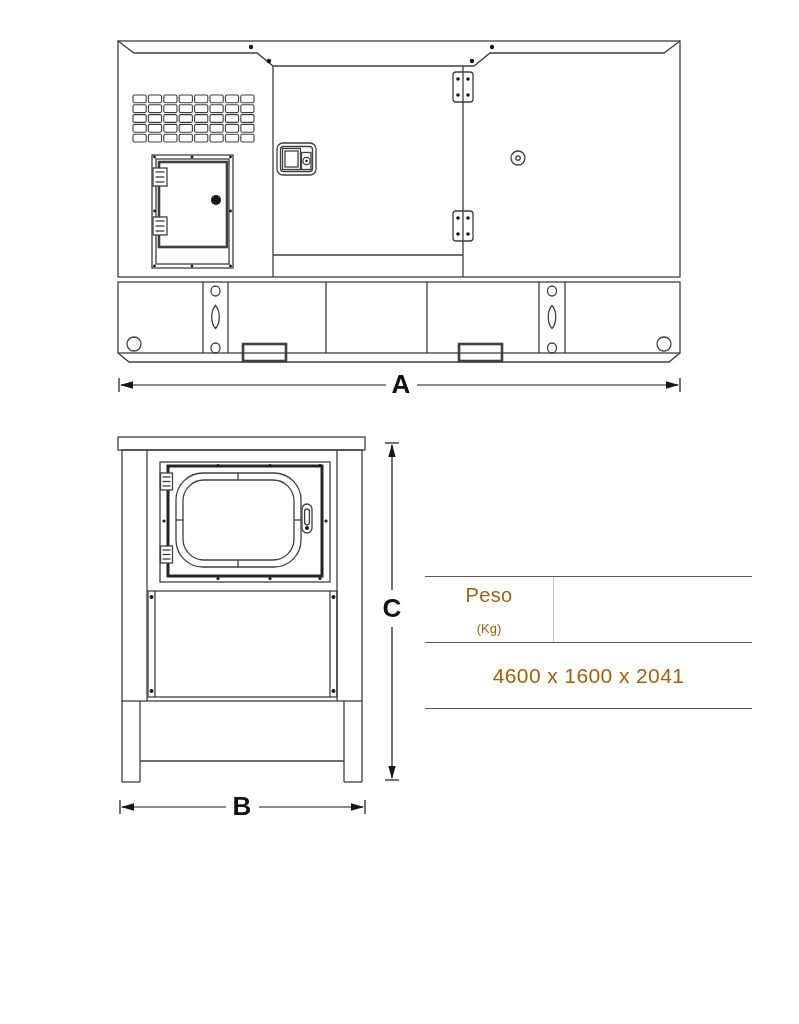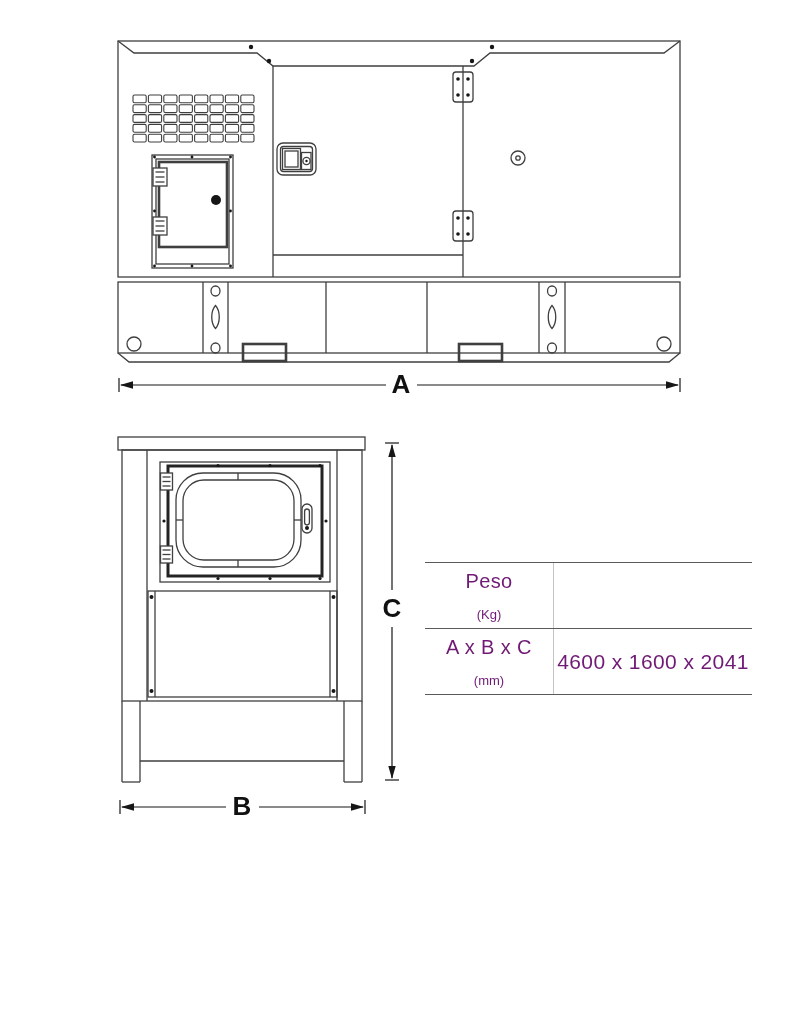--- a/index.html
+++ b/index.html
@@ -14,21 +14,21 @@
   .ln .thick2{stroke-width:3px;stroke:#242424;}
   .ln .dot{fill:#161616;stroke:none;}
 
   
   .dim line{stroke:#161616;stroke-width:1.2px;}
   .dim polygon{fill:#161616;stroke:none;}
   .dim text{fill:#111111;font-family:"Liberation Sans",sans-serif;font-weight:bold;
             font-size:26px;text-anchor:middle;}
 
   
-  .spec-table{position:absolute;left:425px;top:562px;width:327px;color:#701a75;
+  .spec-table{position:absolute;left:425px;top:576px;width:327px;color:#a16207;
               border-top:1.5px solid #5a5a5a;border-bottom:1.5px solid #5a5a5a;}
   .spec-row{display:flex;height:65px;align-items:stretch;}
   .spec-row + .spec-row{border-top:1.5px solid #5a5a5a;}
   .spec-cell{display:flex;flex-direction:column;align-items:center;justify-content:center;}
   .spec-cell.label{width:128px;border-right:1px solid #c4c4c4;}
   .spec-cell.value{flex:1;font-size:21px;letter-spacing:.4px;}
   .spec-label{font-size:20px;letter-spacing:.4px;}
   .spec-unit{font-size:13px;margin-top:14px;}
 </style>
 </head>
@@ -282,23 +282,19 @@
 </svg>
 
   <div class="spec-table">
     <div class="spec-row">
       <div class="spec-cell label">
         <span class="spec-label">Peso</span>
         <span class="spec-unit">(Kg)</span>
       </div>
     </div>
     <div class="spec-row">
-      <div class="spec-cell label">
-        <span class="spec-label">A x B x C</span>
-        <span class="spec-unit">(mm)</span>
-      </div>
       <div class="spec-cell value">
         <span>4600 x 1600 x 2041</span>
       </div>
     </div>
   </div>
 
 </div>
 
 </body></html>

